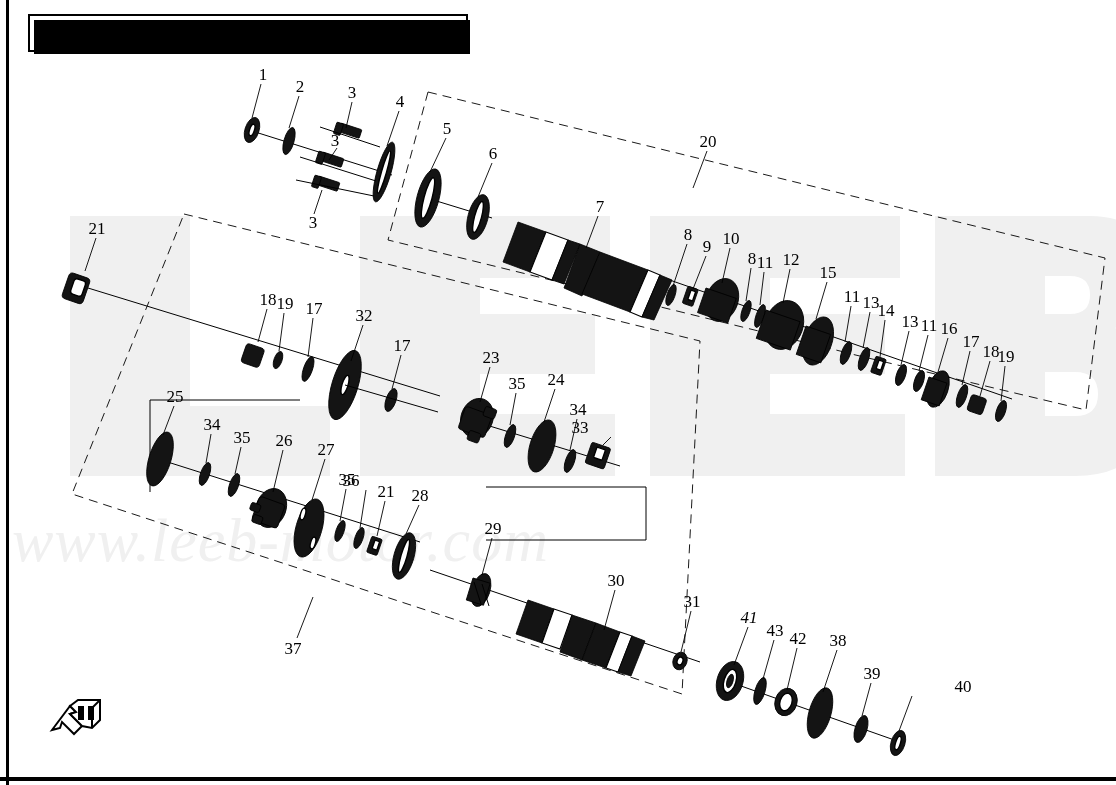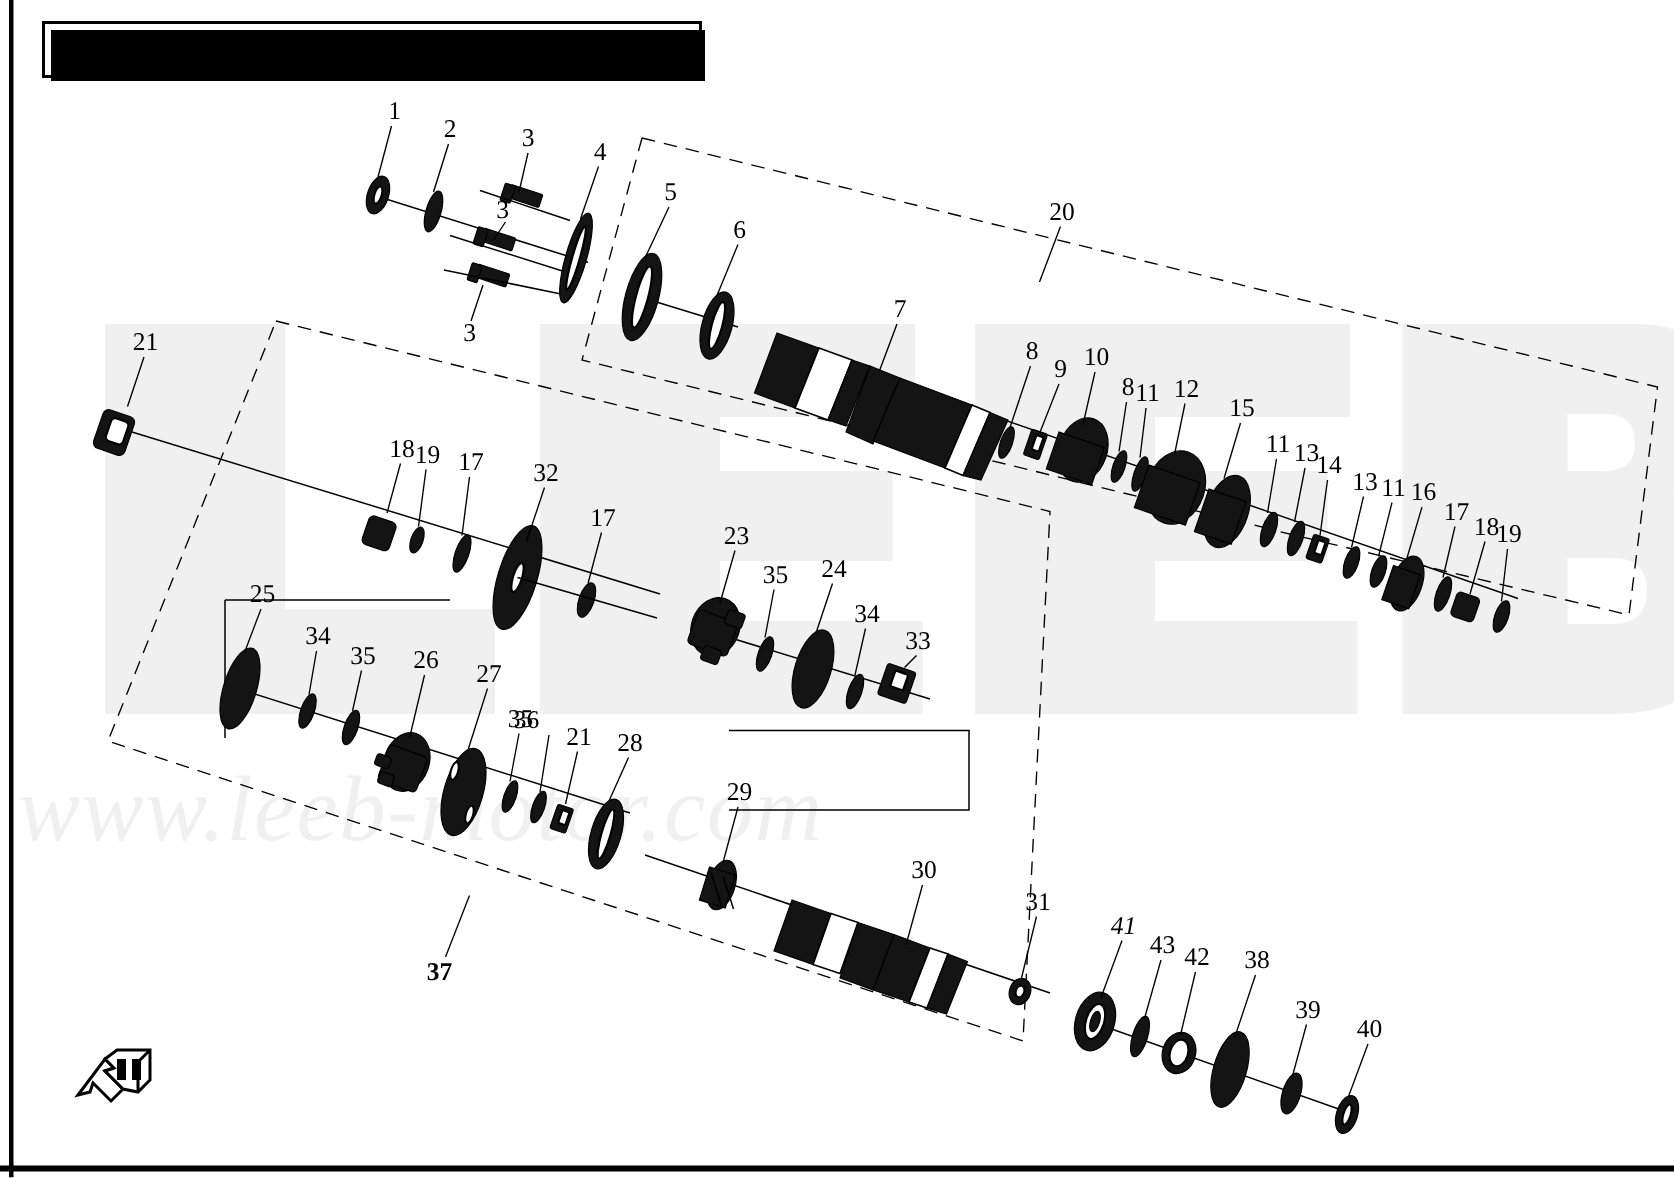--- a/index.html
+++ b/index.html
@@ -416,40 +416,40 @@
       <div class="num" style="left: 97px; top: 228px;">21</div>
       <div class="num" style="left: 268px; top: 299px;">18</div>
       <div class="num" style="left: 285px; top: 303px;">19</div>
       <div class="num" style="left: 314px; top: 308px;">17</div>
       <div class="num" style="left: 364px; top: 315px;">32</div>
       <div class="num" style="left: 402px; top: 345px;">17</div>
       <div class="num" style="left: 491px; top: 357px;">23</div>
       <div class="num" style="left: 517px; top: 383px;">35</div>
       <div class="num" style="left: 556px; top: 379px;">24</div>
       <div class="num" style="left: 578px; top: 409px;">34</div>
-      <div class="num" style="left: 612px; top: 427px;">33</div>
+      <div class="num" style="left: 580px; top: 427px;">33</div>
       <div class="num" style="left: 175px; top: 396px;">25</div>
       <div class="num" style="left: 212px; top: 424px;">34</div>
       <div class="num" style="left: 242px; top: 437px;">35</div>
       <div class="num" style="left: 284px; top: 440px;">26</div>
       <div class="num" style="left: 326px; top: 449px;">27</div>
       <div class="num" style="left: 347px; top: 479px;">35</div>
       <div class="num" style="left: 351px; top: 480px;">36</div>
       <div class="num" style="left: 386px; top: 491px;">21</div>
       <div class="num" style="left: 420px; top: 495px;">28</div>
       <div class="num" style="left: 493px; top: 528px; font-family: Liberation Serif, serif;">29</div>
       <div class="num" style="left: 616px; top: 580px;">30</div>
       <div class="num" style="left: 692px; top: 601px;">31</div>
-      <div class="num" style="left: 293px; top: 648px; font-weight: bold;">37</div>
+      <div class="num" style="left: 293px; top: 648px;">37</div>
       <div class="num" style="left: 749px; top: 617px; font-style: italic;">41</div>
       <div class="num" style="left: 775px; top: 630px;">43</div>
       <div class="num" style="left: 798px; top: 638px;">42</div>
       <div class="num" style="left: 838px; top: 640px;">38</div>
       <div class="num" style="left: 872px; top: 673px;">39</div>
-      <div class="num" style="left: 913px; top: 686px; text-align: right;">40</div>
+      <div class="num" style="left: 963px; top: 686px; text-align: right;">40</div>
     </div>
 
   <div id="title-box">
     <div class="shadow"></div>
     <div id="title-text">换挡变速系统(2)/TRANSMISSION SYSTEM(2)</div>
   </div>
 
   <svg id="dir-icon" width="62" height="48" viewBox="0 0 62 48">
     <polygon points="4,36 22,12 28,18 22,20 34,32 26,40 14,28 12,34" fill="#fff" stroke="#000" stroke-width="2"></polygon>
     <polygon points="22,12 30,6 52,6 52,26 44,34 34,32 22,20 28,18" fill="#fff" stroke="#000" stroke-width="2"></polygon>

